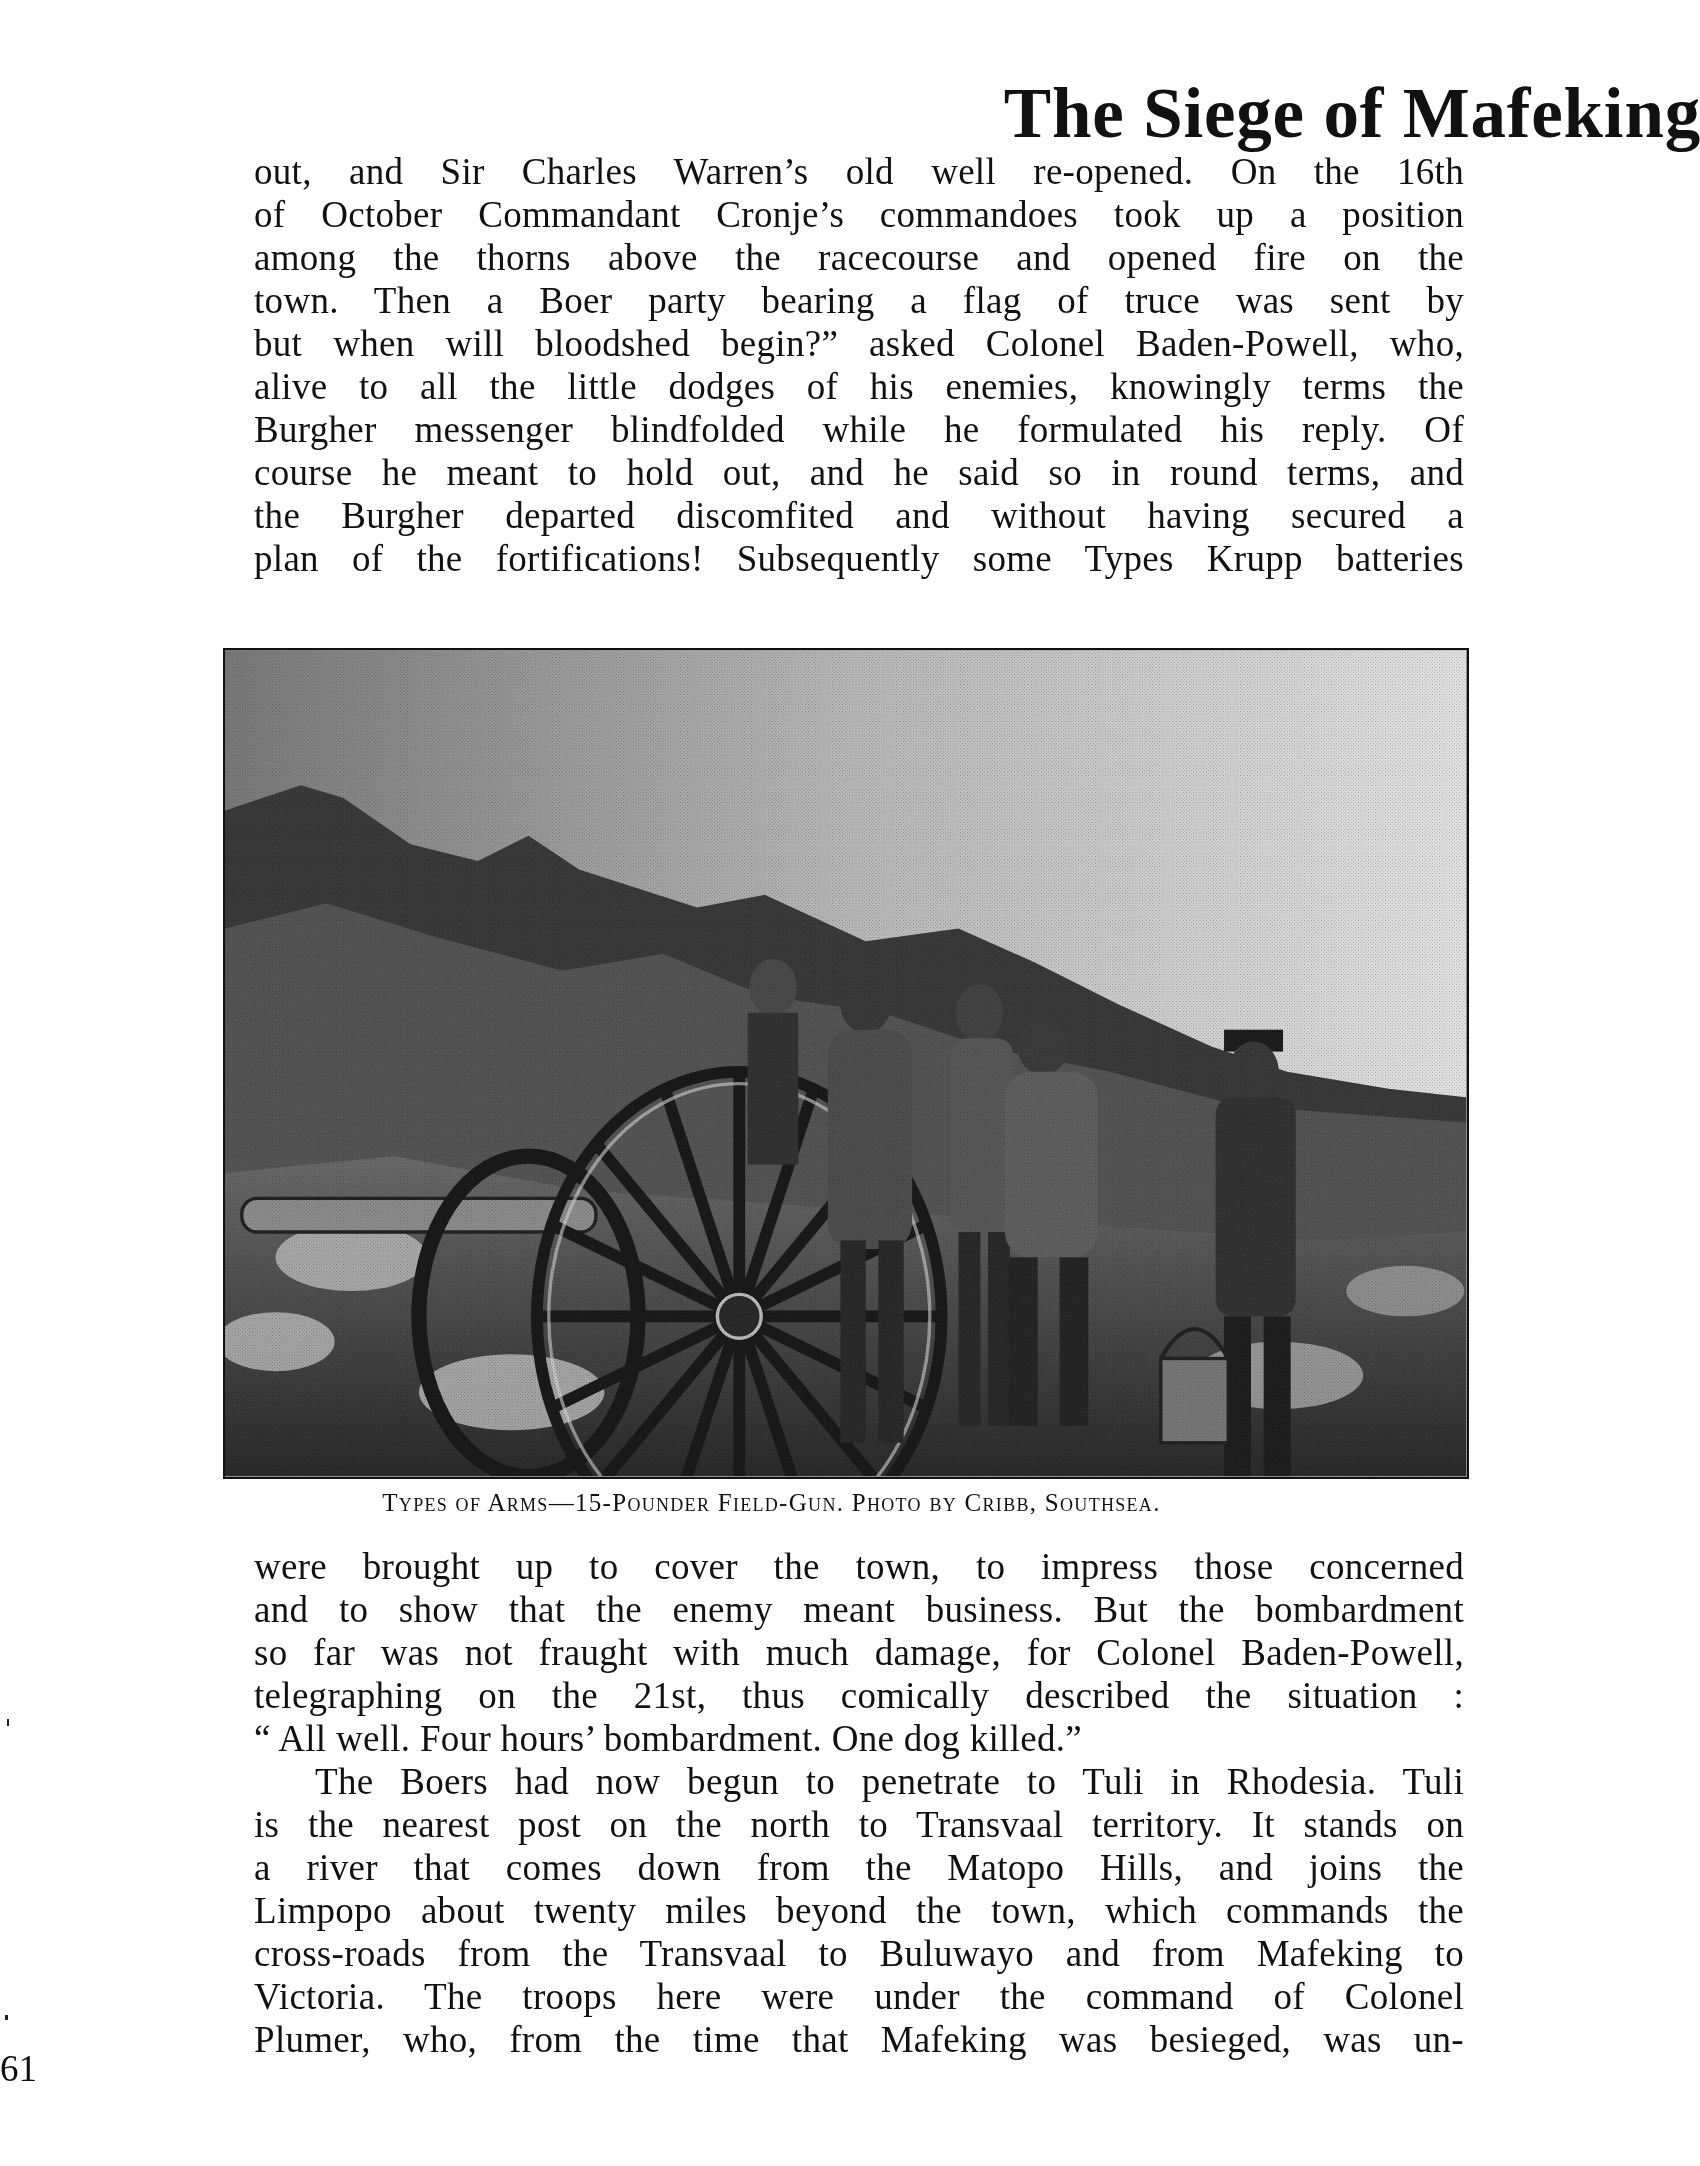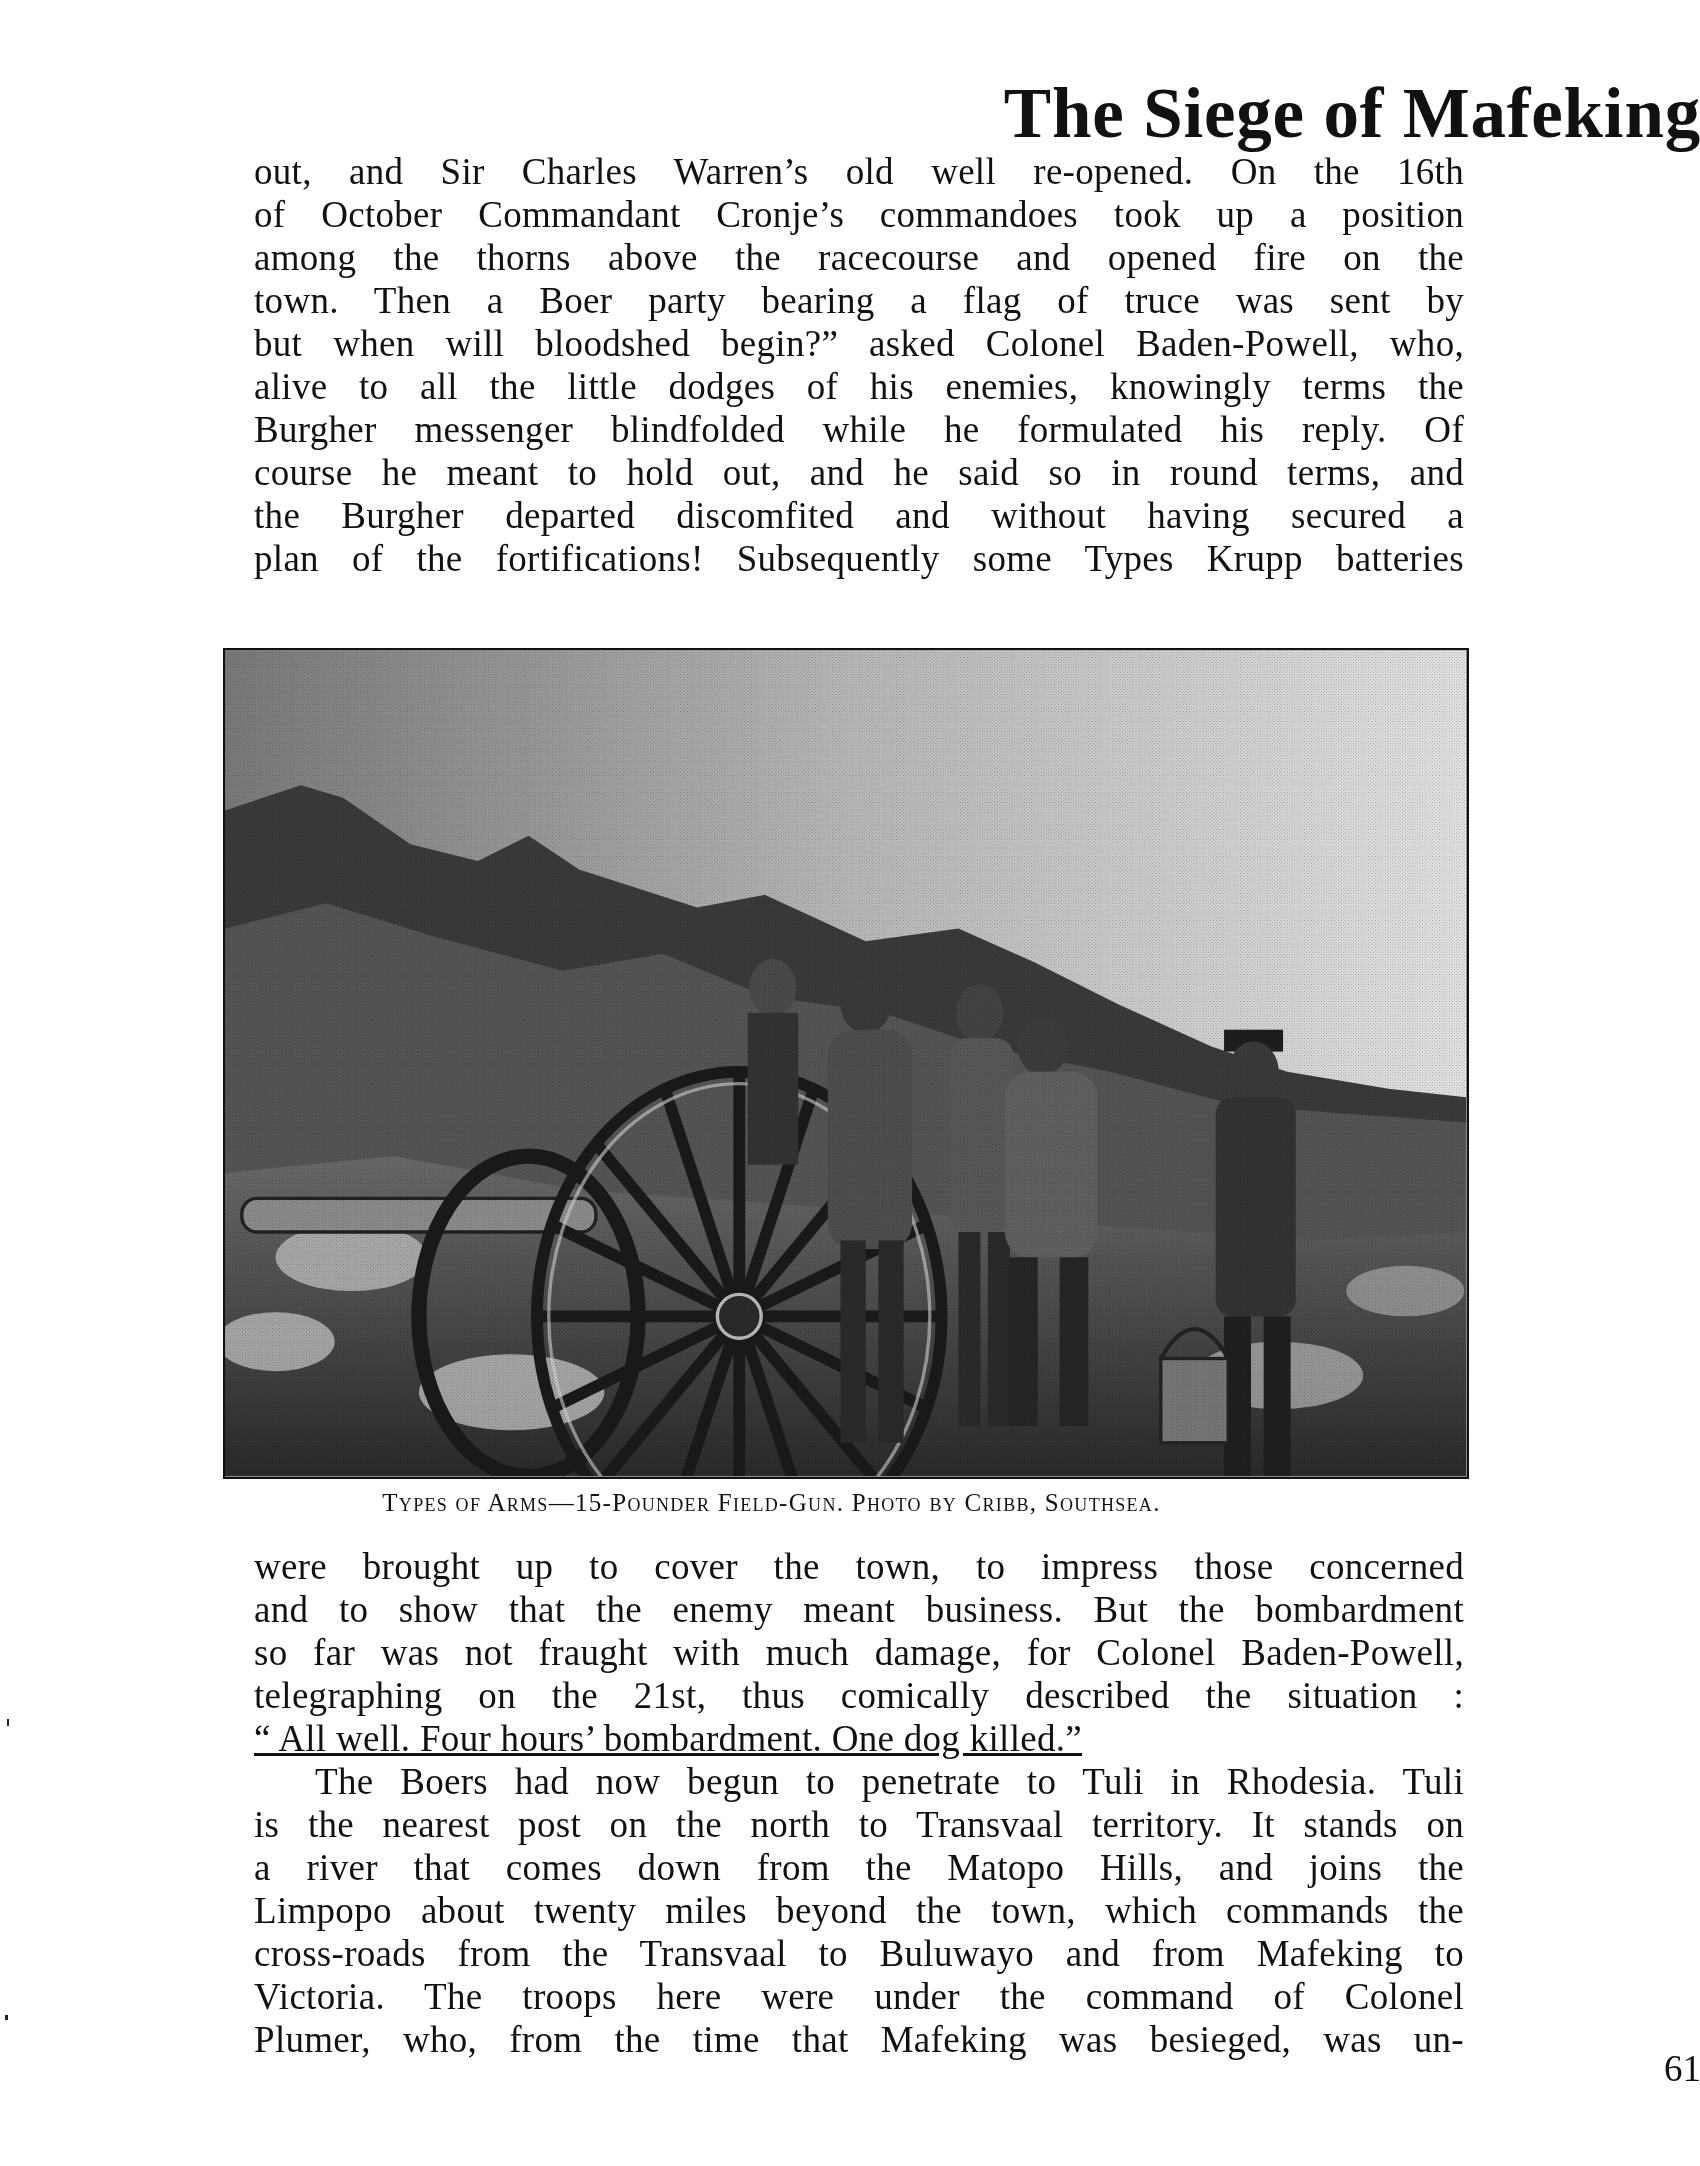--- a/index.html
+++ b/index.html
@@ -38,21 +38,20 @@
     .text-block .line {
       display: block;
       white-space: nowrap;
       text-align: justify;
       text-align-last: justify;
       height: 43px;
       overflow: visible;
     }
     .text-block .line.last {
       text-align-last: left;
-      text-decoration: underline;
     }
     .text-block .line.indent {
       padding-left: 61px;
     }
     #block-top { top: 150px; }
     #block-bottom { top: 1545px; }
 
     .figure {
       position: absolute;
       left: 223px;
@@ -75,21 +74,21 @@
       font-size: 25px;
       font-variant: small-caps;
       letter-spacing: 1.3px;
       line-height: 34px;
     }
     .page-number {
       position: absolute;
       top: 2048px;
       left: 0;
       width: 1701px;
-      text-align: right;
+      text-align: left;
       font-size: 37px;
       line-height: 42px;
     }
     .margin-mark {
       position: absolute;
       width: 2.5px;
       background: #222;
     }
   </style>
 </head>

